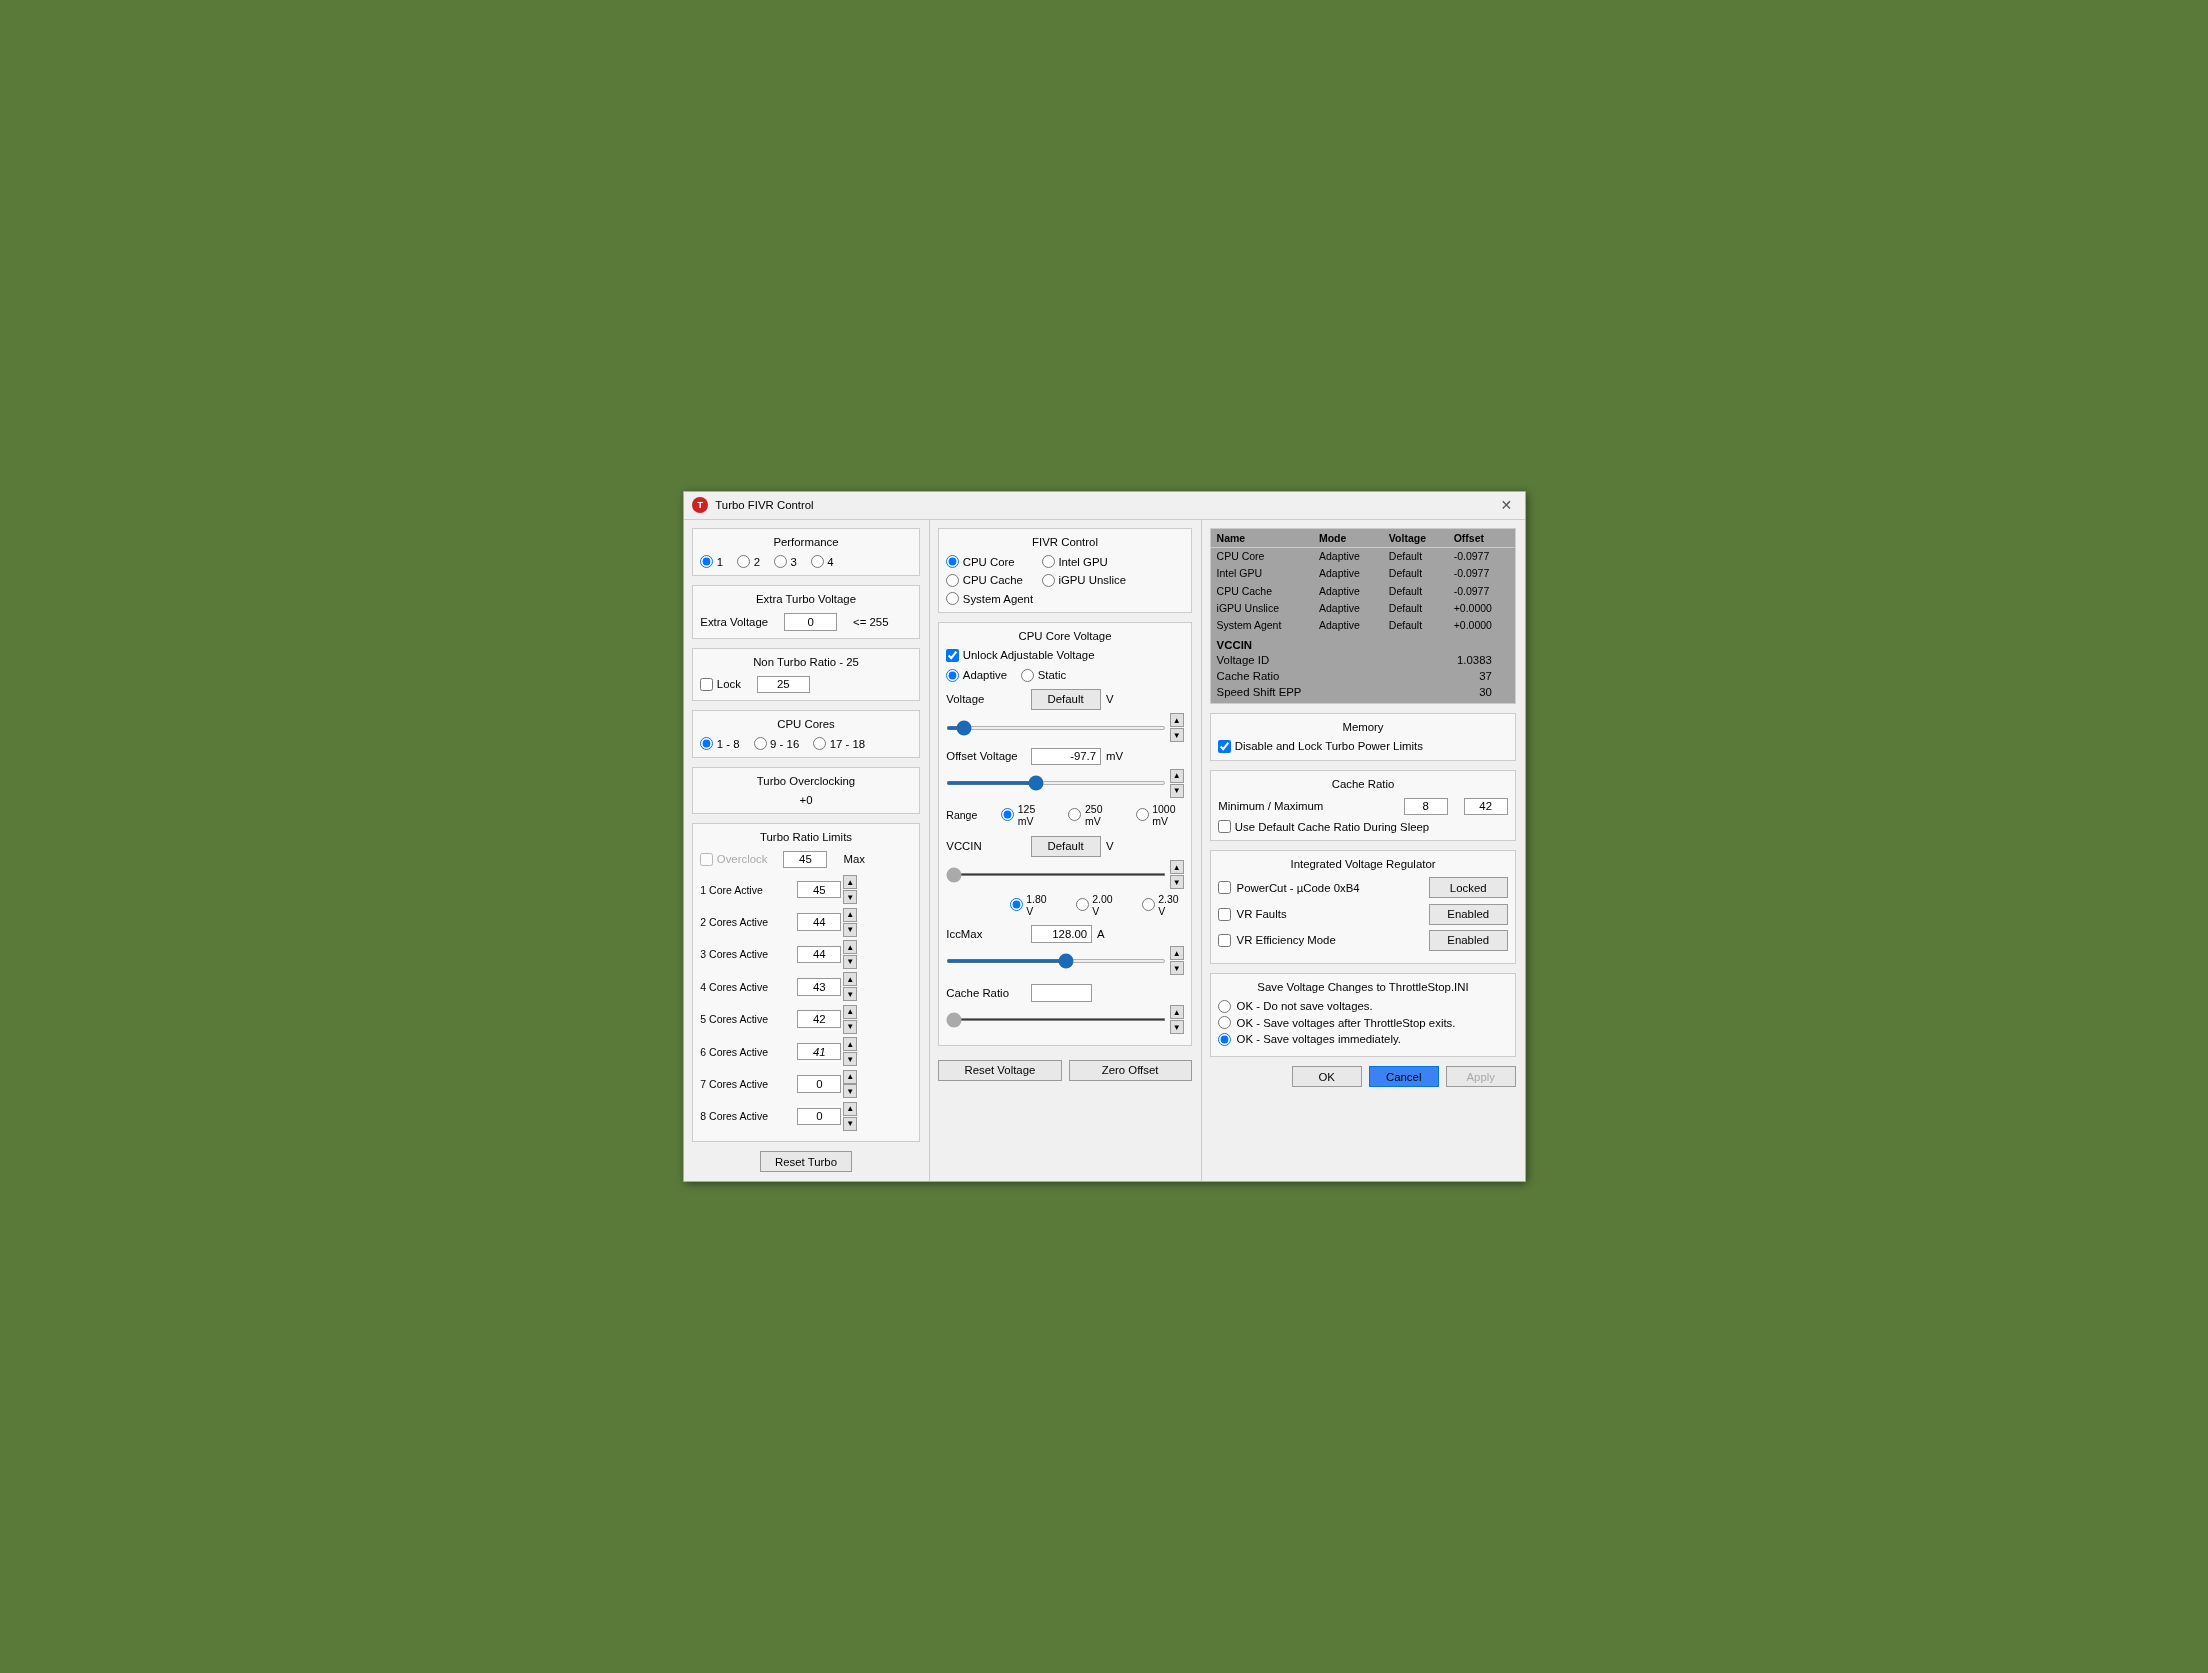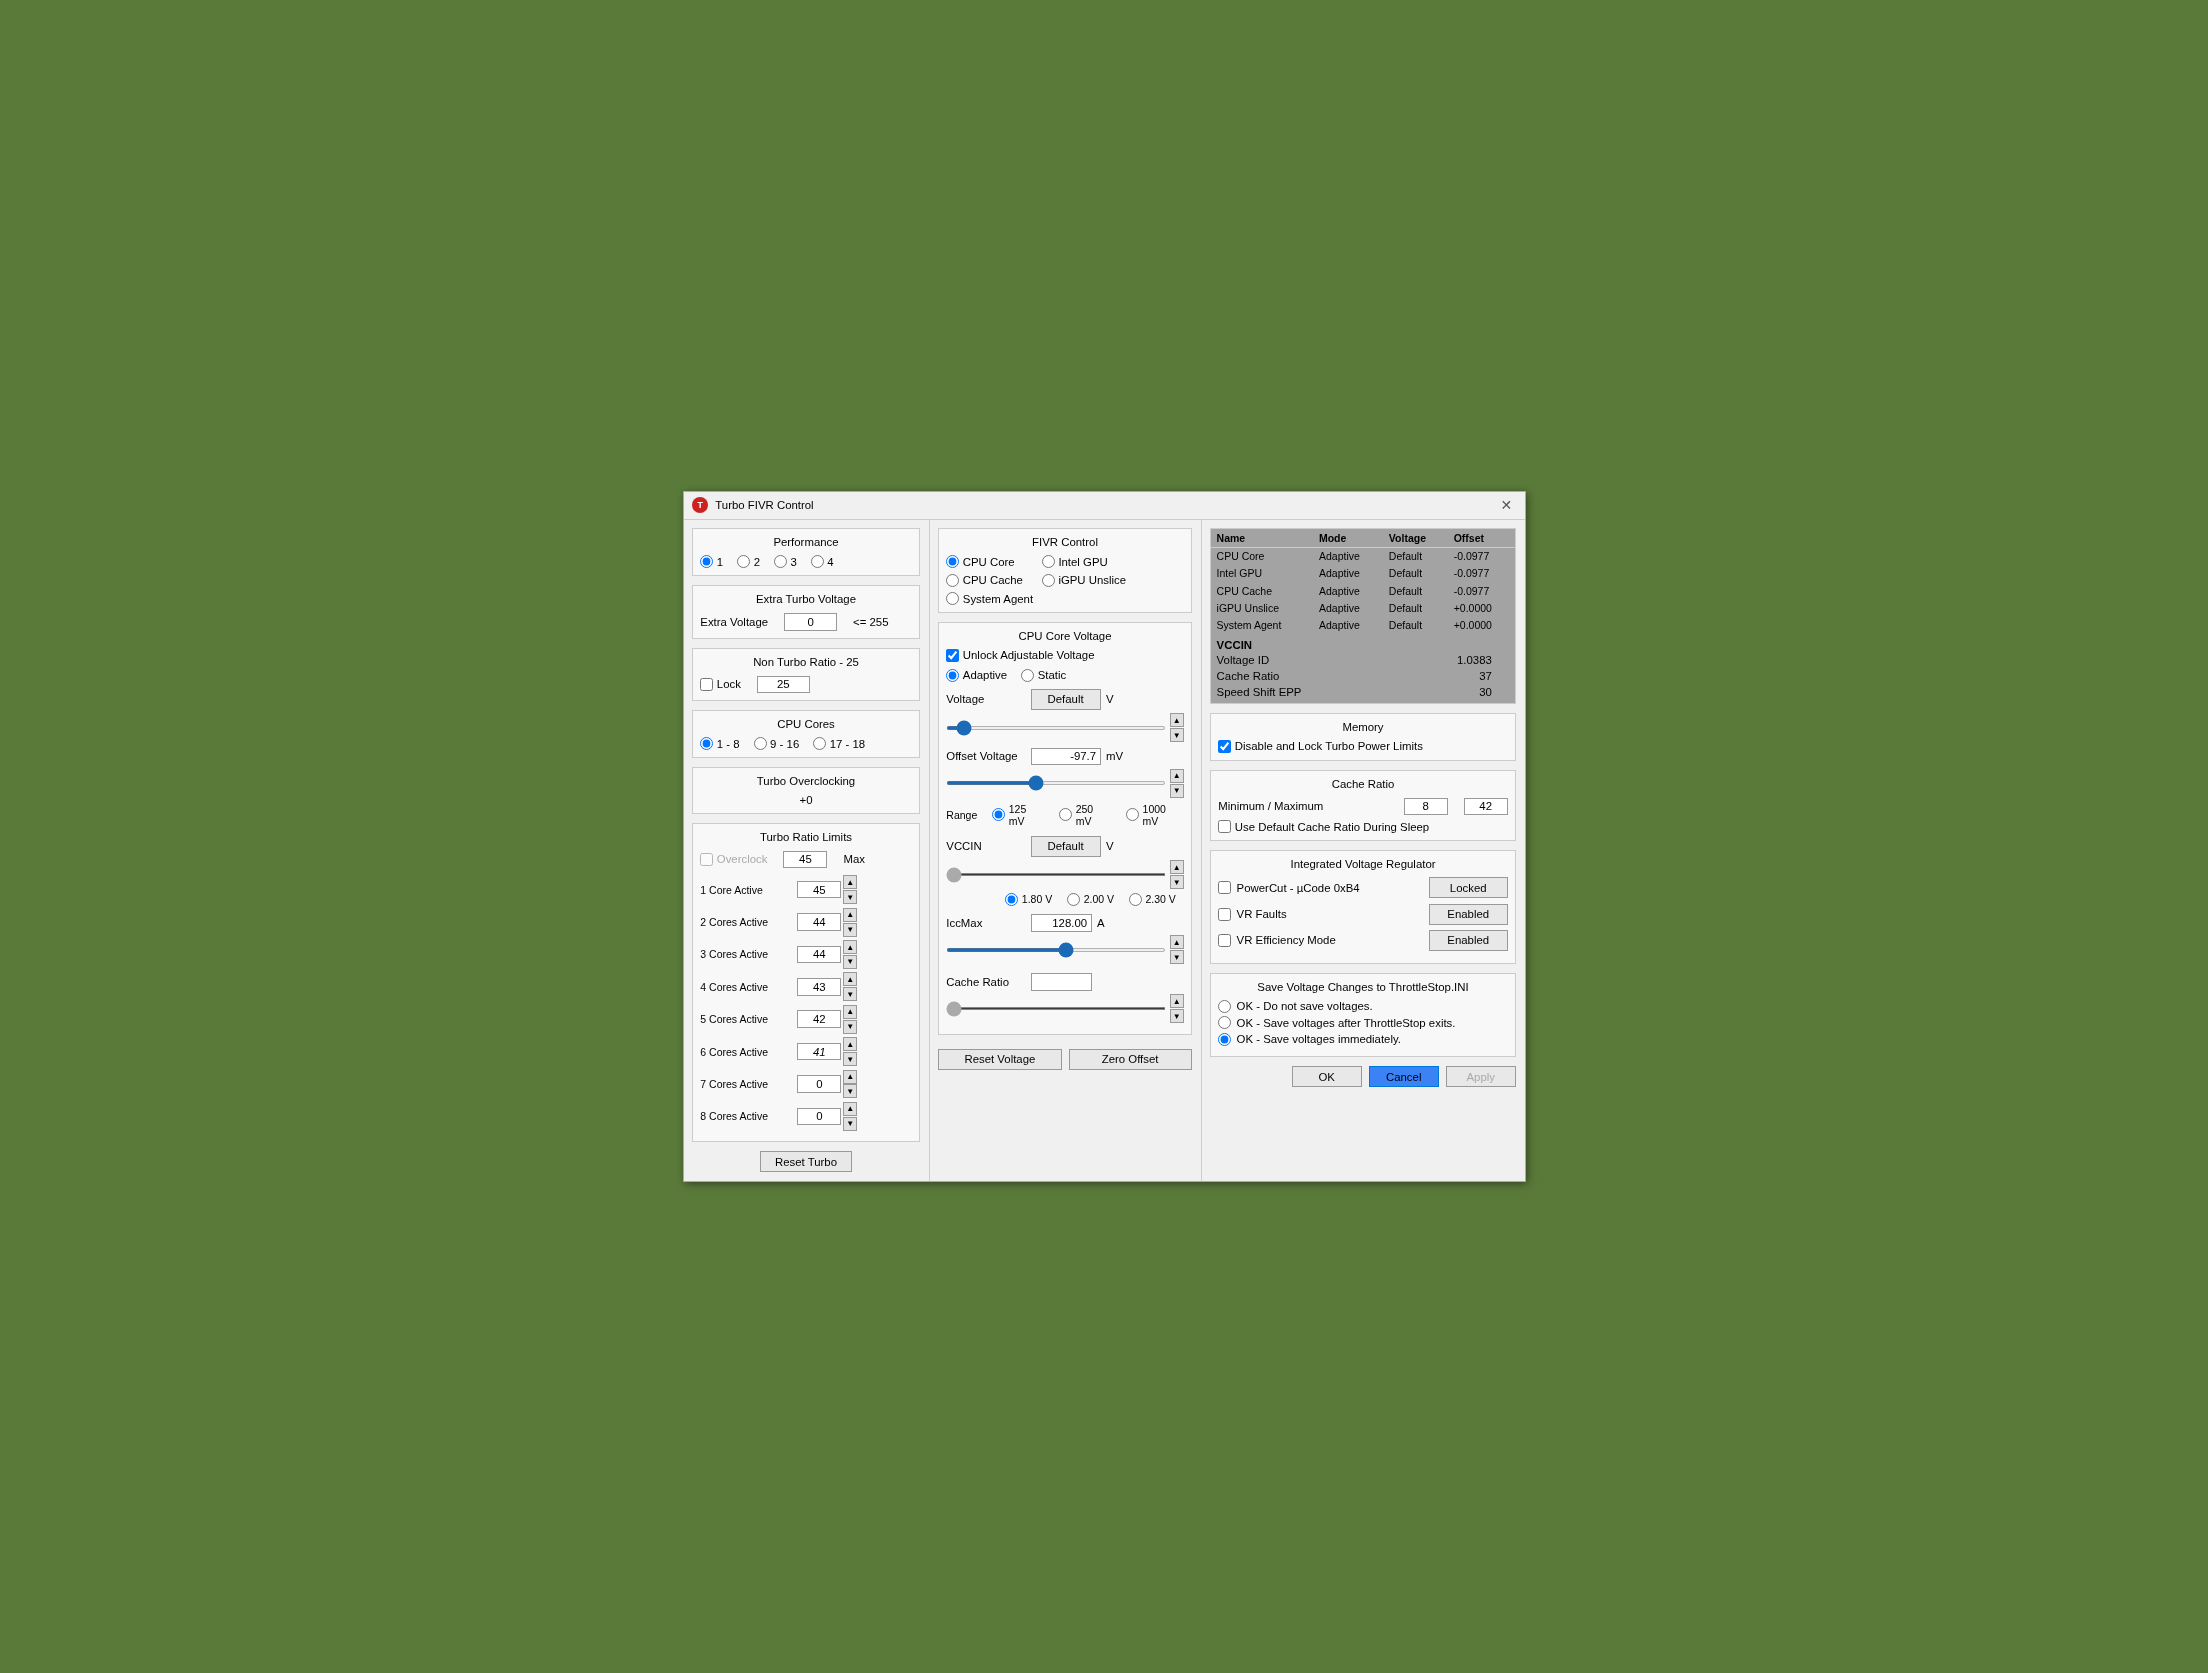--- a/index.html
+++ b/index.html
@@ -220,21 +220,21 @@
       gap: 8.8px;
     }
     .fivr-col {
       display: flex;
       flex-direction: column;
       gap: 5.3px;
     }
     .range-radio-row {
       display: flex;
       align-items: center;
-      gap: 15px;
+      gap: 24px;
       font-size: 10.5px;
     }
     .blue-slider-thumb {
       accent-color: #1a6ab8;
     }
     .gray-slider-thumb {
       accent-color: #888;
     }
   </style>
 </head>

